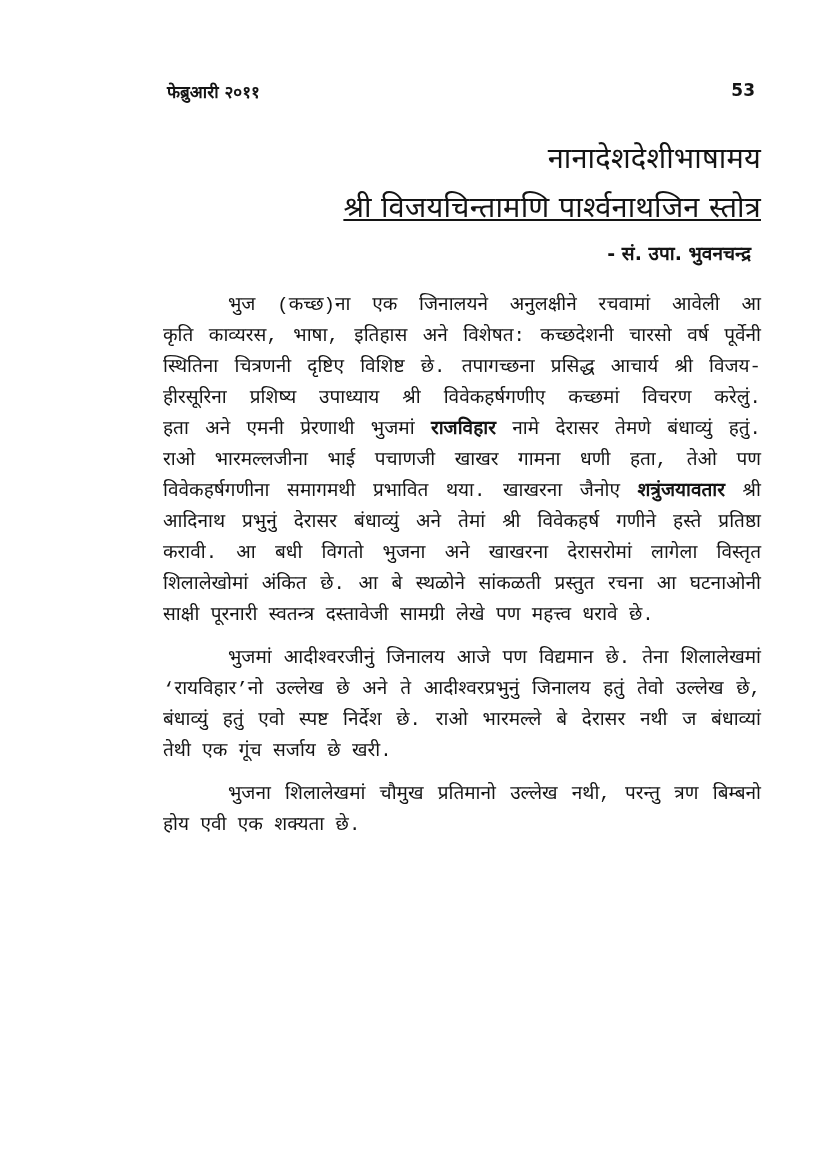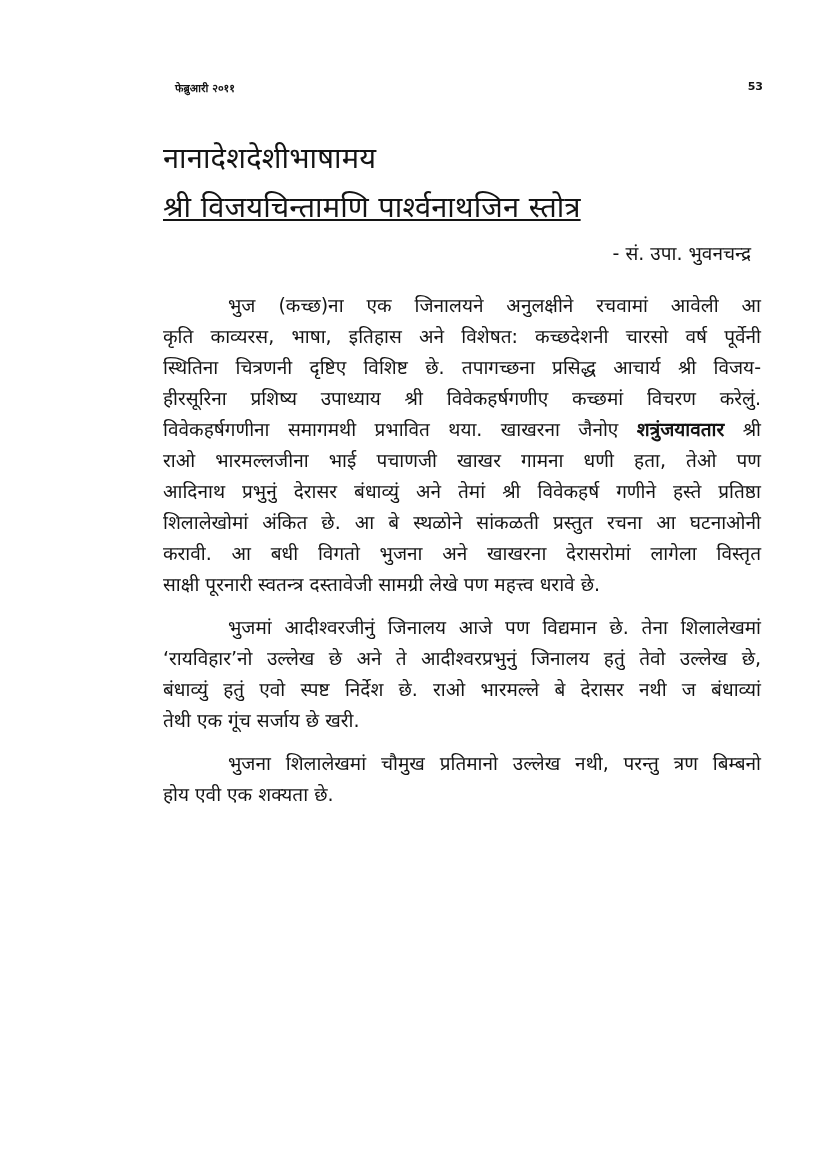--- a/index.html
+++ b/index.html
@@ -18,66 +18,67 @@
   .page {
     position: absolute;
     left: 163px;
     top: 0;
     width: 598px;
     height: 1149px;
   }
   .running-head {
     position: absolute;
     top: 80px;
-    left: 12px;
+    left: 4px;
     width: 598px;
     height: 26px;
-    font-size: 11px;
+    font-size: 17px;
     font-weight: bold;
   }
   .running-head .date { position: absolute; left: 0; top: 0; }
   .running-head .pageno { position: absolute; right: 10px; top: 0; }
 
   .title {
     position: absolute;
     left: 0;
     width: 598px;
-    text-align: left;
+    text-align: right;
     font-size: 29px;
     font-family: "DejaVu Sans", sans-serif;
     font-weight: normal;
     letter-spacing: 0.2px;
   }
   .title.l1 { top: 137px; }
   .title.l2 { top: 186px; text-decoration: underline; }
 
   .author {
     position: absolute;
     top: 240px;
     right: 10px;
     font-size: 19px;
-    font-weight: normal;
+    font-weight: bold;
   }
 
   .body-text {
     position: absolute;
     top: 290px;
     left: 0;
     width: 598px;
     font-size: 19px;
     line-height: 31px;
   }
   .para { margin: 0 0 12px 0; }
   .line {
     display: block;
     text-align: justify;
     text-align-last: justify;
     white-space: nowrap;
     height: 31px;
     overflow: visible;
+    font-family: Liberation Mono, monospace;
   }
   .line.last { text-align-last: left; }
   .line.indent { padding-left: 65px; }
   .b { font-weight: bold; }
 </style>
 </head>
 <body>
 
 <div class="page">
 
@@ -91,25 +92,26 @@
 
   <div class="author">- सं. उपा. भुवनचन्द्र</div>
 
   <div class="body-text">
 
     <div class="para">
       <span class="line indent">भुज (कच्छ)ना एक जिनालयने अनुलक्षीने रचवामां आवेली आ</span>
       <span class="line">कृति काव्यरस, भाषा, इतिहास अने विशेषत: कच्छदेशनी चारसो वर्ष पूर्वेनी</span>
       <span class="line">स्थितिना चित्रणनी दृष्टिए विशिष्ट छे. तपागच्छना प्रसिद्ध आचार्य श्री विजय-</span>
       <span class="line">हीरसूरिना प्रशिष्य उपाध्याय श्री विवेकहर्षगणीए कच्छमां विचरण करेलुं.</span>
+      <span class="line"><span>हता अने एमनी प्रेरणाथी भुजमां </span><span class="b">राजविहार</span><span> नामे देरासर तेमणे बंधाव्युं हतुं.</span></span>
+      <span class="line">राओ भारमल्लजीना भाई पचाणजी खाखर गामना धणी हता, तेओ पण</span>
       <span class="line"><span>विवेकहर्षगणीना समागमथी प्रभावित थया. खाखरना जैनोए </span><span class="b">शत्रुंजयावतार</span><span> श्री</span></span>
-      <span class="line">राओ भारमल्लजीना भाई पचाणजी खाखर गामना धणी हता, तेओ पण</span>
       <span class="line">आदिनाथ प्रभुनुं देरासर बंधाव्युं अने तेमां श्री विवेकहर्ष गणीने हस्ते प्रतिष्ठा</span>
+      <span class="line">करावी. आ बधी विगतो भुजना अने खाखरना देरासरोमां लागेला विस्तृत</span>
       <span class="line">शिलालेखोमां अंकित छे. आ बे स्थळोने सांकळती प्रस्तुत रचना आ घटनाओनी</span>
-      <span class="line">करावी. आ बधी विगतो भुजना अने खाखरना देरासरोमां लागेला विस्तृत</span>
       <span class="line last">साक्षी पूरनारी स्वतन्त्र दस्तावेजी सामग्री लेखे पण महत्त्व धरावे छे.</span>
     </div>
 
     <div class="para">
       <span class="line indent">भुजमां आदीश्वरजीनुं जिनालय आजे पण विद्यमान छे. तेना शिलालेखमां</span>
       <span class="line">‘रायविहार’नो उल्लेख छे अने ते आदीश्वरप्रभुनुं जिनालय हतुं तेवो उल्लेख छे,</span>
       <span class="line">बंधाव्युं हतुं एवो स्पष्ट निर्देश छे. राओ भारमल्ले बे देरासर नथी ज बंधाव्यां</span>
       <span class="line last">तेथी एक गूंच सर्जाय छे खरी.</span>
     </div>
 

